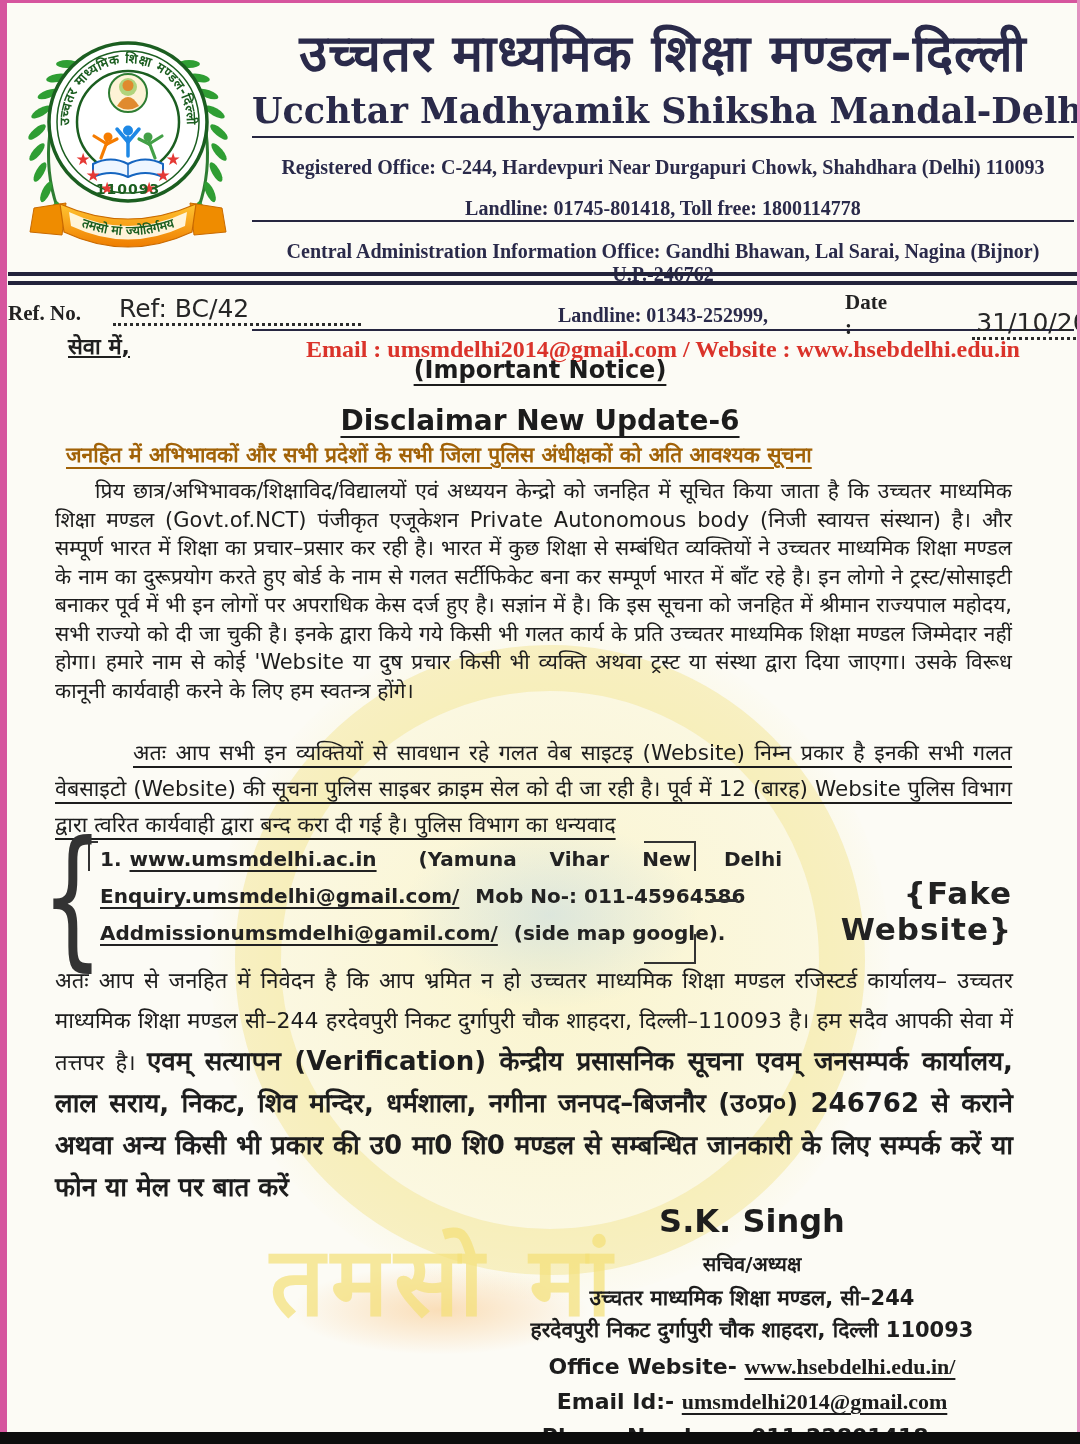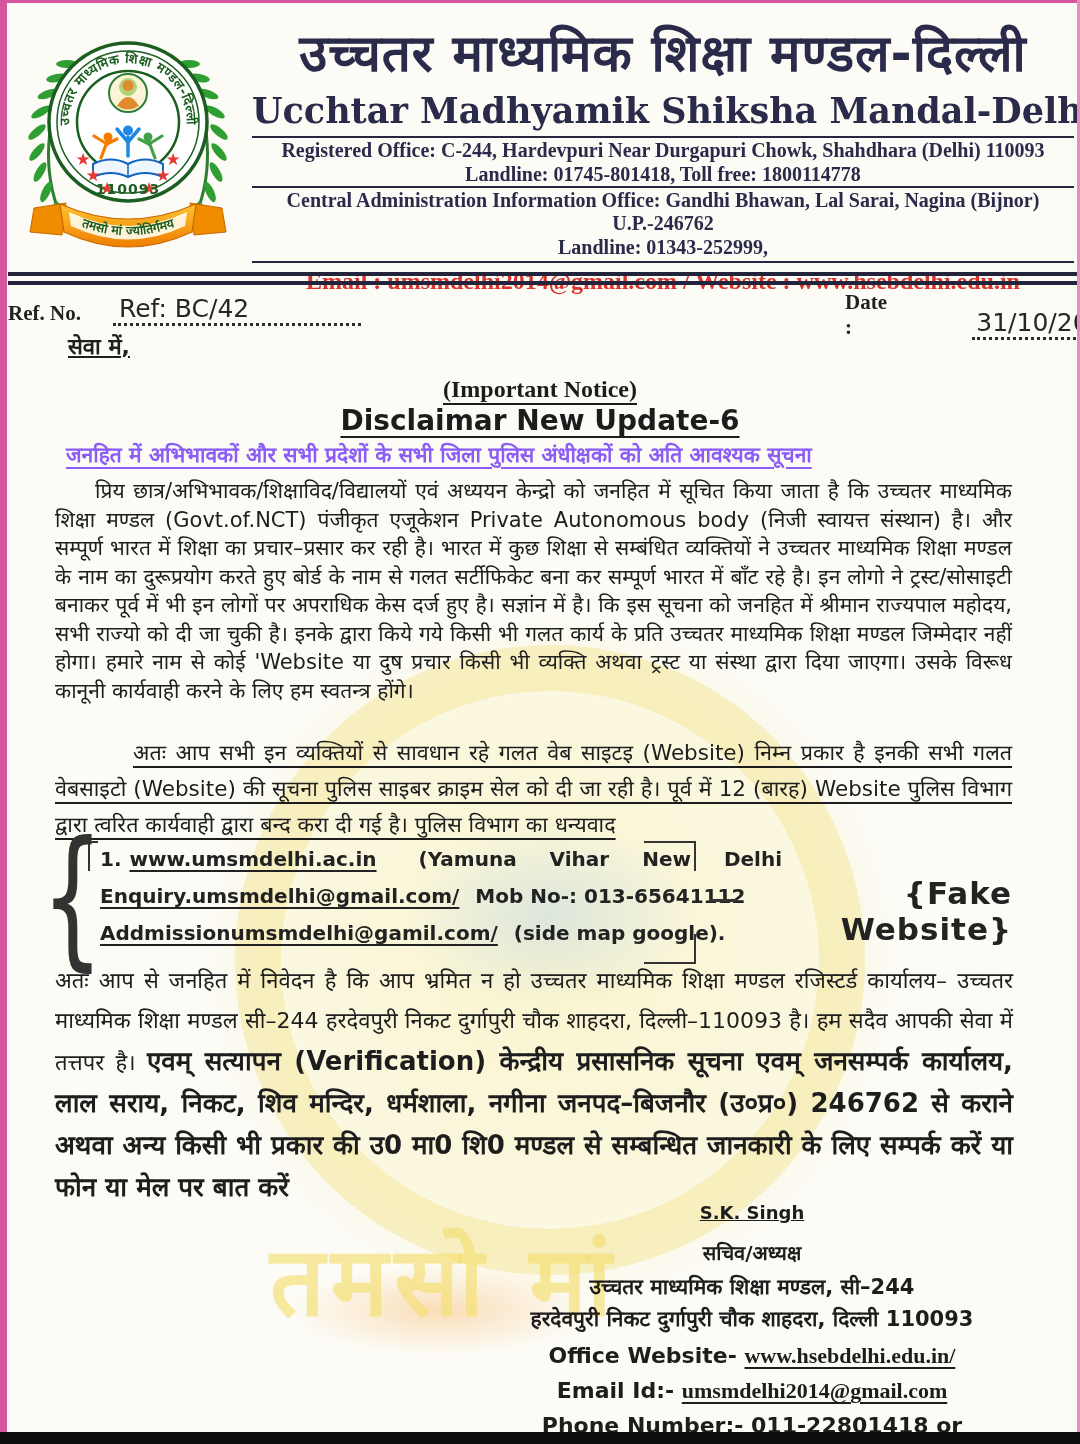--- a/index.html
+++ b/index.html
@@ -28,45 +28,45 @@
   .wm-text { left:270px; top:1212px; font-size:96px; font-weight:bold;
              color:rgba(243,223,118,.7); letter-spacing:6px; white-space:nowrap; }
 
   
   .logo { position:absolute; left:20px; top:16px; z-index:2; }
   .masthead { position:absolute; left:252px; top:18px; width:822px; z-index:2; text-align:center; color:#2a2a4a; }
   .title-hi { font-size:51px; font-weight:bold; line-height:72px; letter-spacing:1px; white-space:nowrap; }
   .title-en { font-family:"DejaVu Serif", serif; font-size:35px; font-weight:bold; line-height:42px; white-space:nowrap; }
   .info { margin-top:4px; font-family:"Liberation Serif", serif; font-weight:bold; }
   .rule-top { border-top:2.5px solid #262640; }
-  .info-row { font-size:20px; line-height:23px; padding-top:1px; }
+  .info-row { font-size:20px; line-height:23px; padding-top:18px; }
   .email-row { margin-top:2px; padding:5px 0 6px; font-size:24px; color:#da332a; }
   .double-rule { position:absolute; left:8px; top:272px; width:1072px; z-index:2; }
   .double-rule div { height:4px; background:#23233b; margin-bottom:5px; }
 
   
   .ref-left { position:absolute; left:8px; top:294px; z-index:2; display:flex; align-items:flex-end; }
   .ref-label, .date-label { font-family:"Liberation Serif", serif; font-weight:bold; font-size:21px; color:#222; }
   .fill-line { display:inline-block; border-bottom:3px dotted #2c2c2c; text-align:left;margin-left:32px; }
   .ref-line { width:248px; }
   .ref-value { font-size:25px; padding:0 0 3px 6px; color:#262626; }
   .date-right { position:absolute; left:845px; top:290px; z-index:2; display:flex; align-items:flex-end;gap:44px; }
   .date-line { width:172px; }
   .date-value { font-size:25px; padding:0 0 3px 4px; color:#262626; }
   .salutation { position:absolute; left:68px; top:330px; font-size:22px; font-weight:bold; z-index:2;text-decoration:underline; }
 
   
   .h-wrap { position:absolute; left:0; width:1080px; text-align:center; z-index:2; }
-  .heading1 { top:376px;font-family:Liberation Serif, serif; }
+  .heading1 { top:356px; }
   .heading2 { top:404px; }
   .h-txt { display:inline-block; font-weight:bold; text-decoration:underline; text-decoration-thickness:2px; text-underline-offset:6px; color:#1c1c1c; }
   .heading1 .h-txt { font-size:24px; }
   .heading2 .h-txt { font-size:28px; }
   .subject { position:absolute; left:66px; top:440px; width:960px; font-size:21px; font-weight:bold; z-index:2;
-             text-decoration:underline; text-decoration-thickness:1.5px; text-underline-offset:5px; color:#8b5cf6; }
+             text-decoration:underline; text-decoration-thickness:1.5px; text-underline-offset:5px; color:#a16207; }
 
   
   .para { position:absolute; z-index:2; color:#1d1d1d; text-align:justify; }
   .para1 { left:55px; top:477px; width:957px; font-size:21px; line-height:28.5px; text-indent:40px; }
   .para2 { left:55px; top:735px; width:957px; font-size:21.5px; line-height:36px; text-indent:78px;
            text-decoration:underline; text-decoration-thickness:1.5px; text-underline-offset:6px; }
   .para3 { left:55px; top:962px; width:958px; line-height:38px; }
   .p3-normal { font-size:22px; }
   .p3-big { font-size:26px; font-weight:bold; text-decoration-thickness:2px; text-underline-offset:6px; }
 
@@ -85,21 +85,21 @@
   .fb-row { display:flex; align-items:baseline; font-size:20px; margin-bottom:13px; white-space:nowrap; }
   .fb-num { margin-right:8px; }
   .fb-link { text-decoration:underline; text-decoration-thickness:2px; text-underline-offset:4px; }
   .fb-loc { margin-left:42px; word-spacing:26px; }
   .fb-gap { margin-left:16px; }
   .fb-dash { position:absolute; left:648px; top:56px; width:28px; height:3px; background:#333; }
   .fb-label { position:absolute; left:702px; top:32px; font-size:31px; letter-spacing:1px;text-align:right; }
 
   
   .signature { position:absolute; left:478px; top:1202px; width:548px; z-index:2; text-align:center; color:#1d1d1d; }
-  .sig-name { font-size:18px; font-weight:bold; margin-bottom:16px;text-decoration:underline; }
+  .sig-name { font-size:32px; font-weight:bold; margin-bottom:10px; }
   .sig-role { font-size:20px; font-weight:bold; margin-bottom:6px; }
   .sig-org  { font-size:21px; font-weight:bold; margin-bottom:4px; }
   .sig-addr { font-size:21px; font-weight:bold; margin-bottom:11px; }
   .sig-line { font-size:22px; font-weight:bold; margin-bottom:9px; }
   .sig-ul { text-decoration:underline; text-decoration-thickness:2px; text-underline-offset:4px;font-family:Liberation Serif, serif; }
 </style>
 </head>
 <body>
 
 <div class="page">
@@ -253,21 +253,21 @@
     <div class="fb-brace">{</div>
     <div class="fb-inner">
       <div class="fb-corner-tl"></div>
       <div class="fb-row">
         <span class="fb-num">1.</span>
         <span class="fb-link">www.umsmdelhi.ac.in</span>
         <span class="fb-loc">(Yamuna Vihar New Delhi</span>
       </div>
       <div class="fb-row">
         <span class="fb-link">Enquiry.umsmdelhi@gmail.com/</span>
-        <span class="fb-gap">Mob No-: 013-65641112</span>
+        <span class="fb-gap">Mob No-: 011-45964586</span>
       </div>
       <div class="fb-row">
         <span class="fb-link">Addmissionumsmdelhi@gamil.com/</span>
         <span class="fb-gap">(side map google).</span>
       </div>
     </div>
     <div class="fb-dash"></div>
     <div class="fb-label">{Fake Website}</div>
   </div>
 

